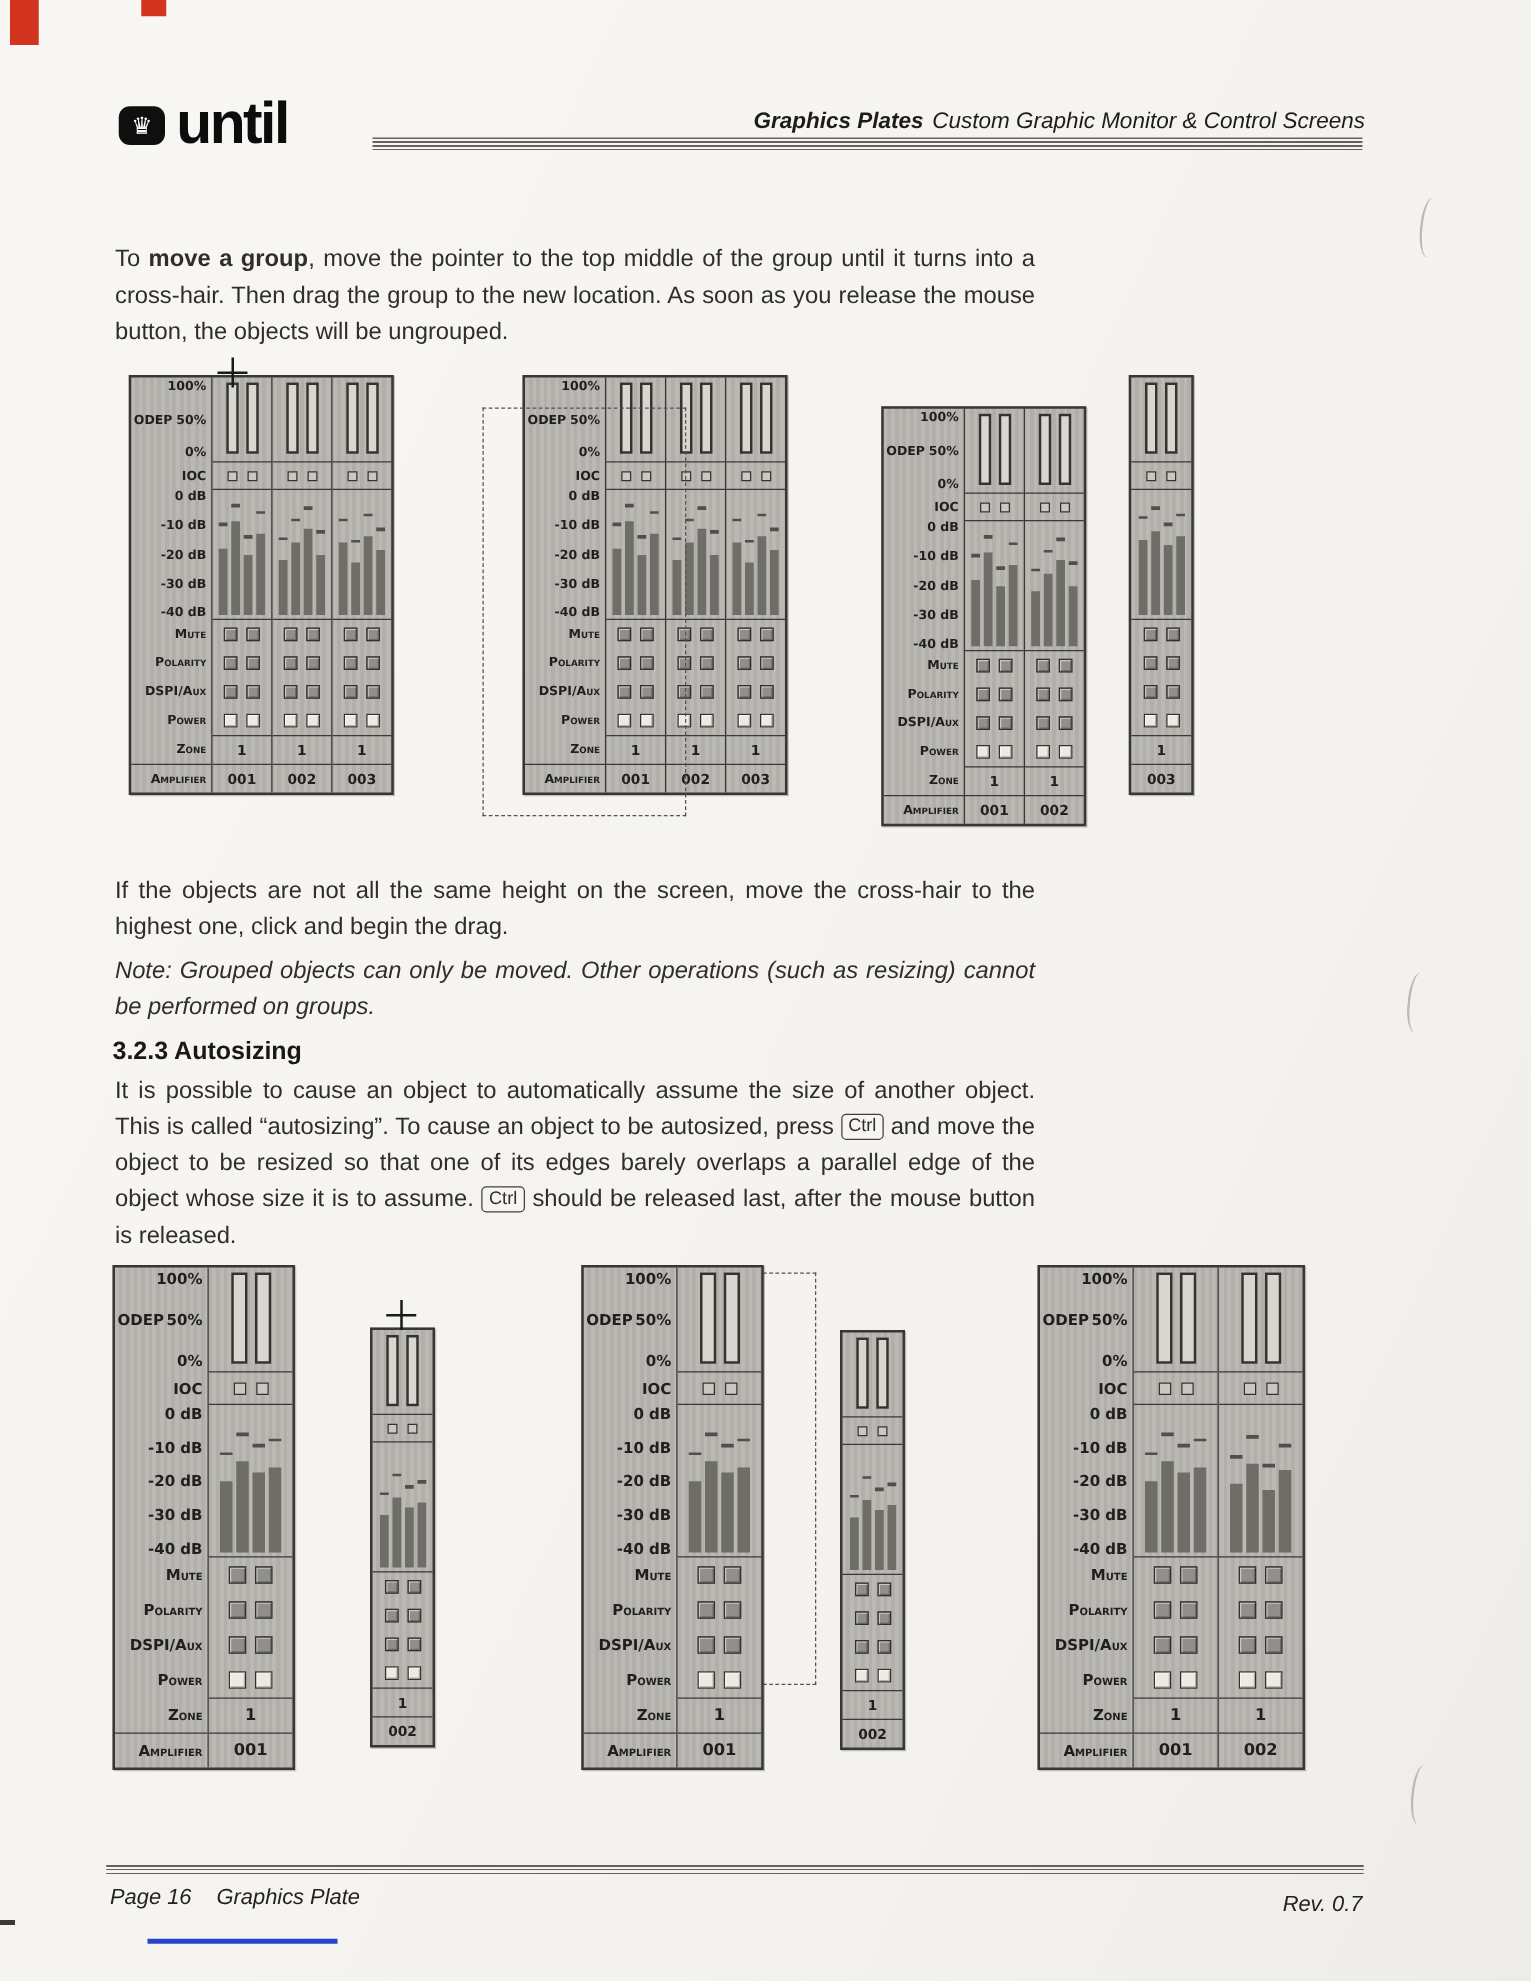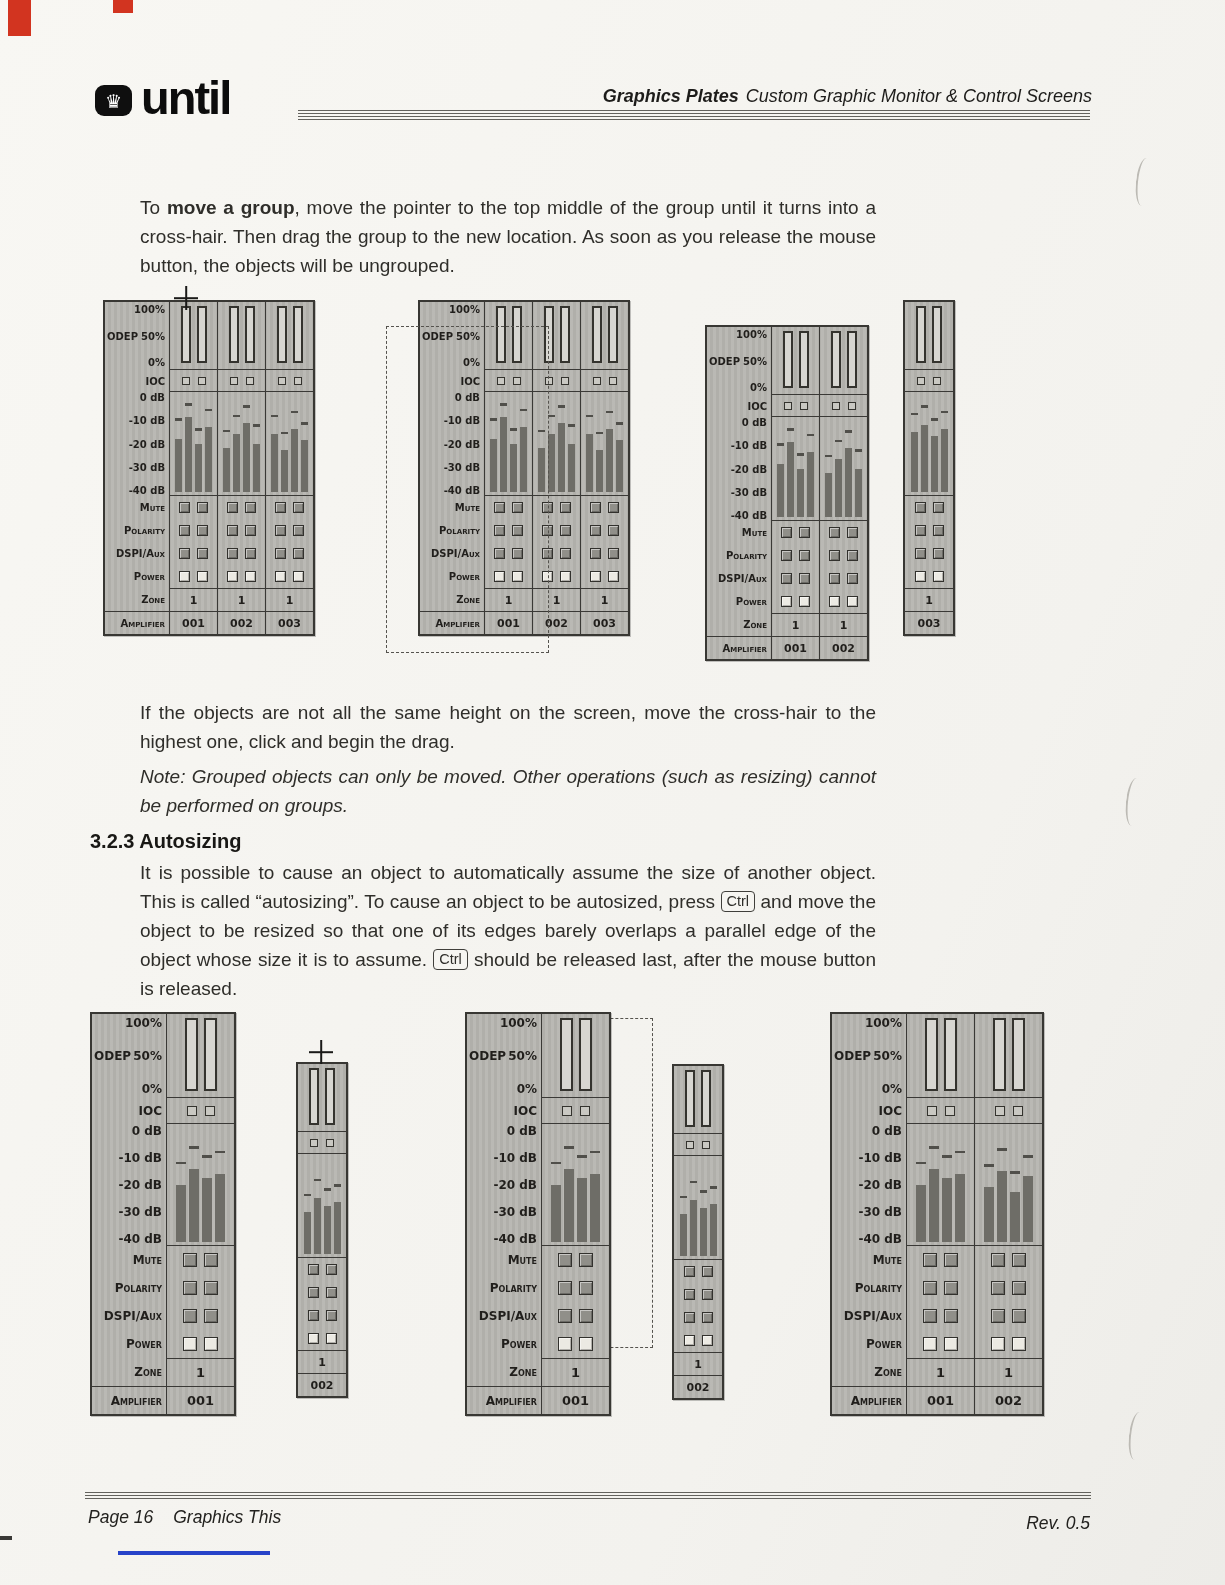--- a/index.html
+++ b/index.html
@@ -30,21 +30,21 @@
   .rule{position:absolute;background:repeating-linear-gradient(to bottom,#63625d 0 1.3px,transparent 1.3px 3.1px);}
   .hdr-rule{left:298px;top:110px;width:792px;height:10px;}
   .ftr-rule{left:85px;top:1492px;width:1006px;height:9px;}
 
   
   .ftr-left{position:absolute;left:88px;top:1507px;font-size:17.5px;font-style:italic;color:#23221f;}
   .ftr-left .sp2{margin-left:20px;}
   .ftr-right{position:absolute;right:135px;top:1513px;font-size:17.5px;font-style:italic;color:#23221f;}
 
   
-  .para{position:absolute;left:92px;width:736px;font-size:19px;line-height:29px;color:#2f2e2a;text-align:justify;margin-left:48px;}
+  .para{position:absolute;left:92px;width:736px;font-size:19px;line-height:29px;color:#2f2e2a;text-align:justify;}
   .p1{top:193px;}
   .p2{top:698px;}
   .note{top:762px;font-style:italic;}
   .subhead{position:absolute;left:90px;top:830px;font-size:20px;font-weight:bold;color:#191815;}
   .p3{top:858px;}
   .bold{font-weight:bold;}
   .key{display:inline-block;border:1.6px solid #403f3b;border-radius:4px;padding:0 5px;
        font-size:14.5px;line-height:19px;font-style:normal;background:#f6f5f1;transform:translateY(-2px);}
 
   
@@ -1016,17 +1016,17 @@
             <div class="sq white"></div>
           </div>
           <div class="sec s-row ch-zone">1</div>
           <div class="sec s-row ch-amp">002</div>
         </div>
       </div>
     </div>
 
   <div class="rule ftr-rule"></div>
   <div class="ftr-left">
-    <span>Page 16</span><span class="sp2">Graphics This</span>
+    <span>Page 16</span><span class="sp2">Graphics Plate</span>
   </div>
-  <div class="ftr-right">Rev. 0.5</div>
+  <div class="ftr-right">Rev. 0.7</div>
 
 </div>
 
 </body></html>

